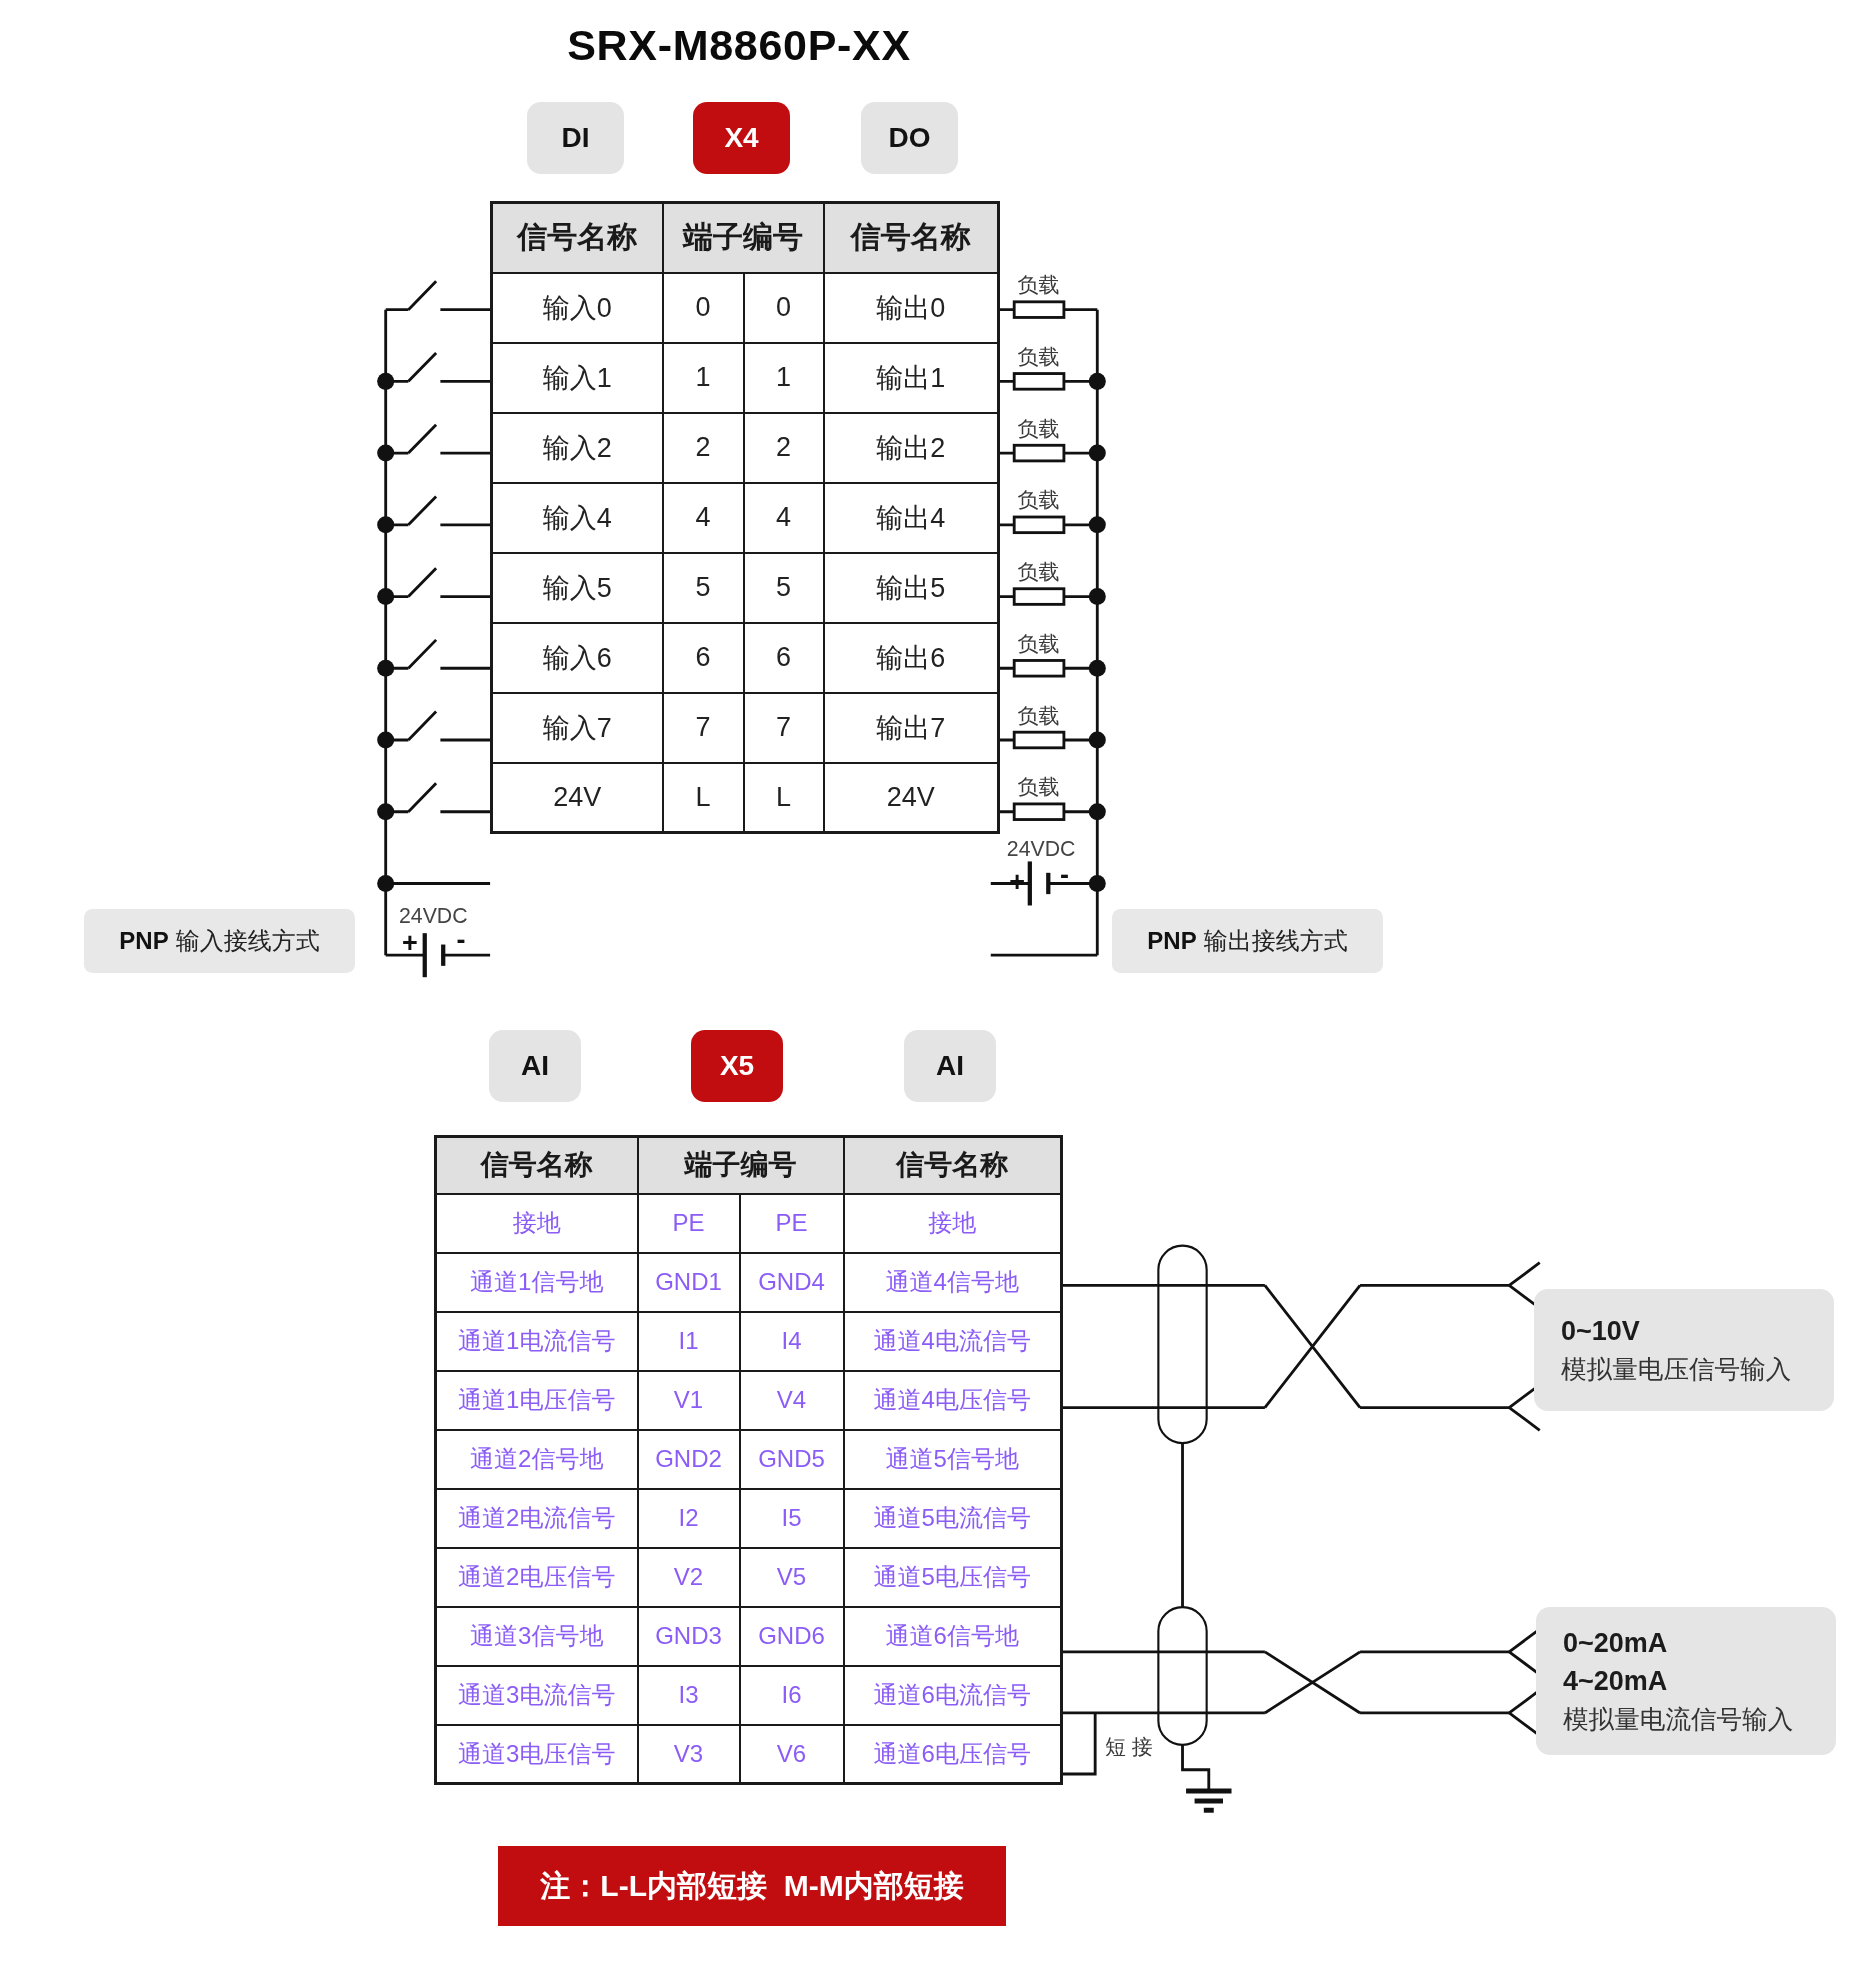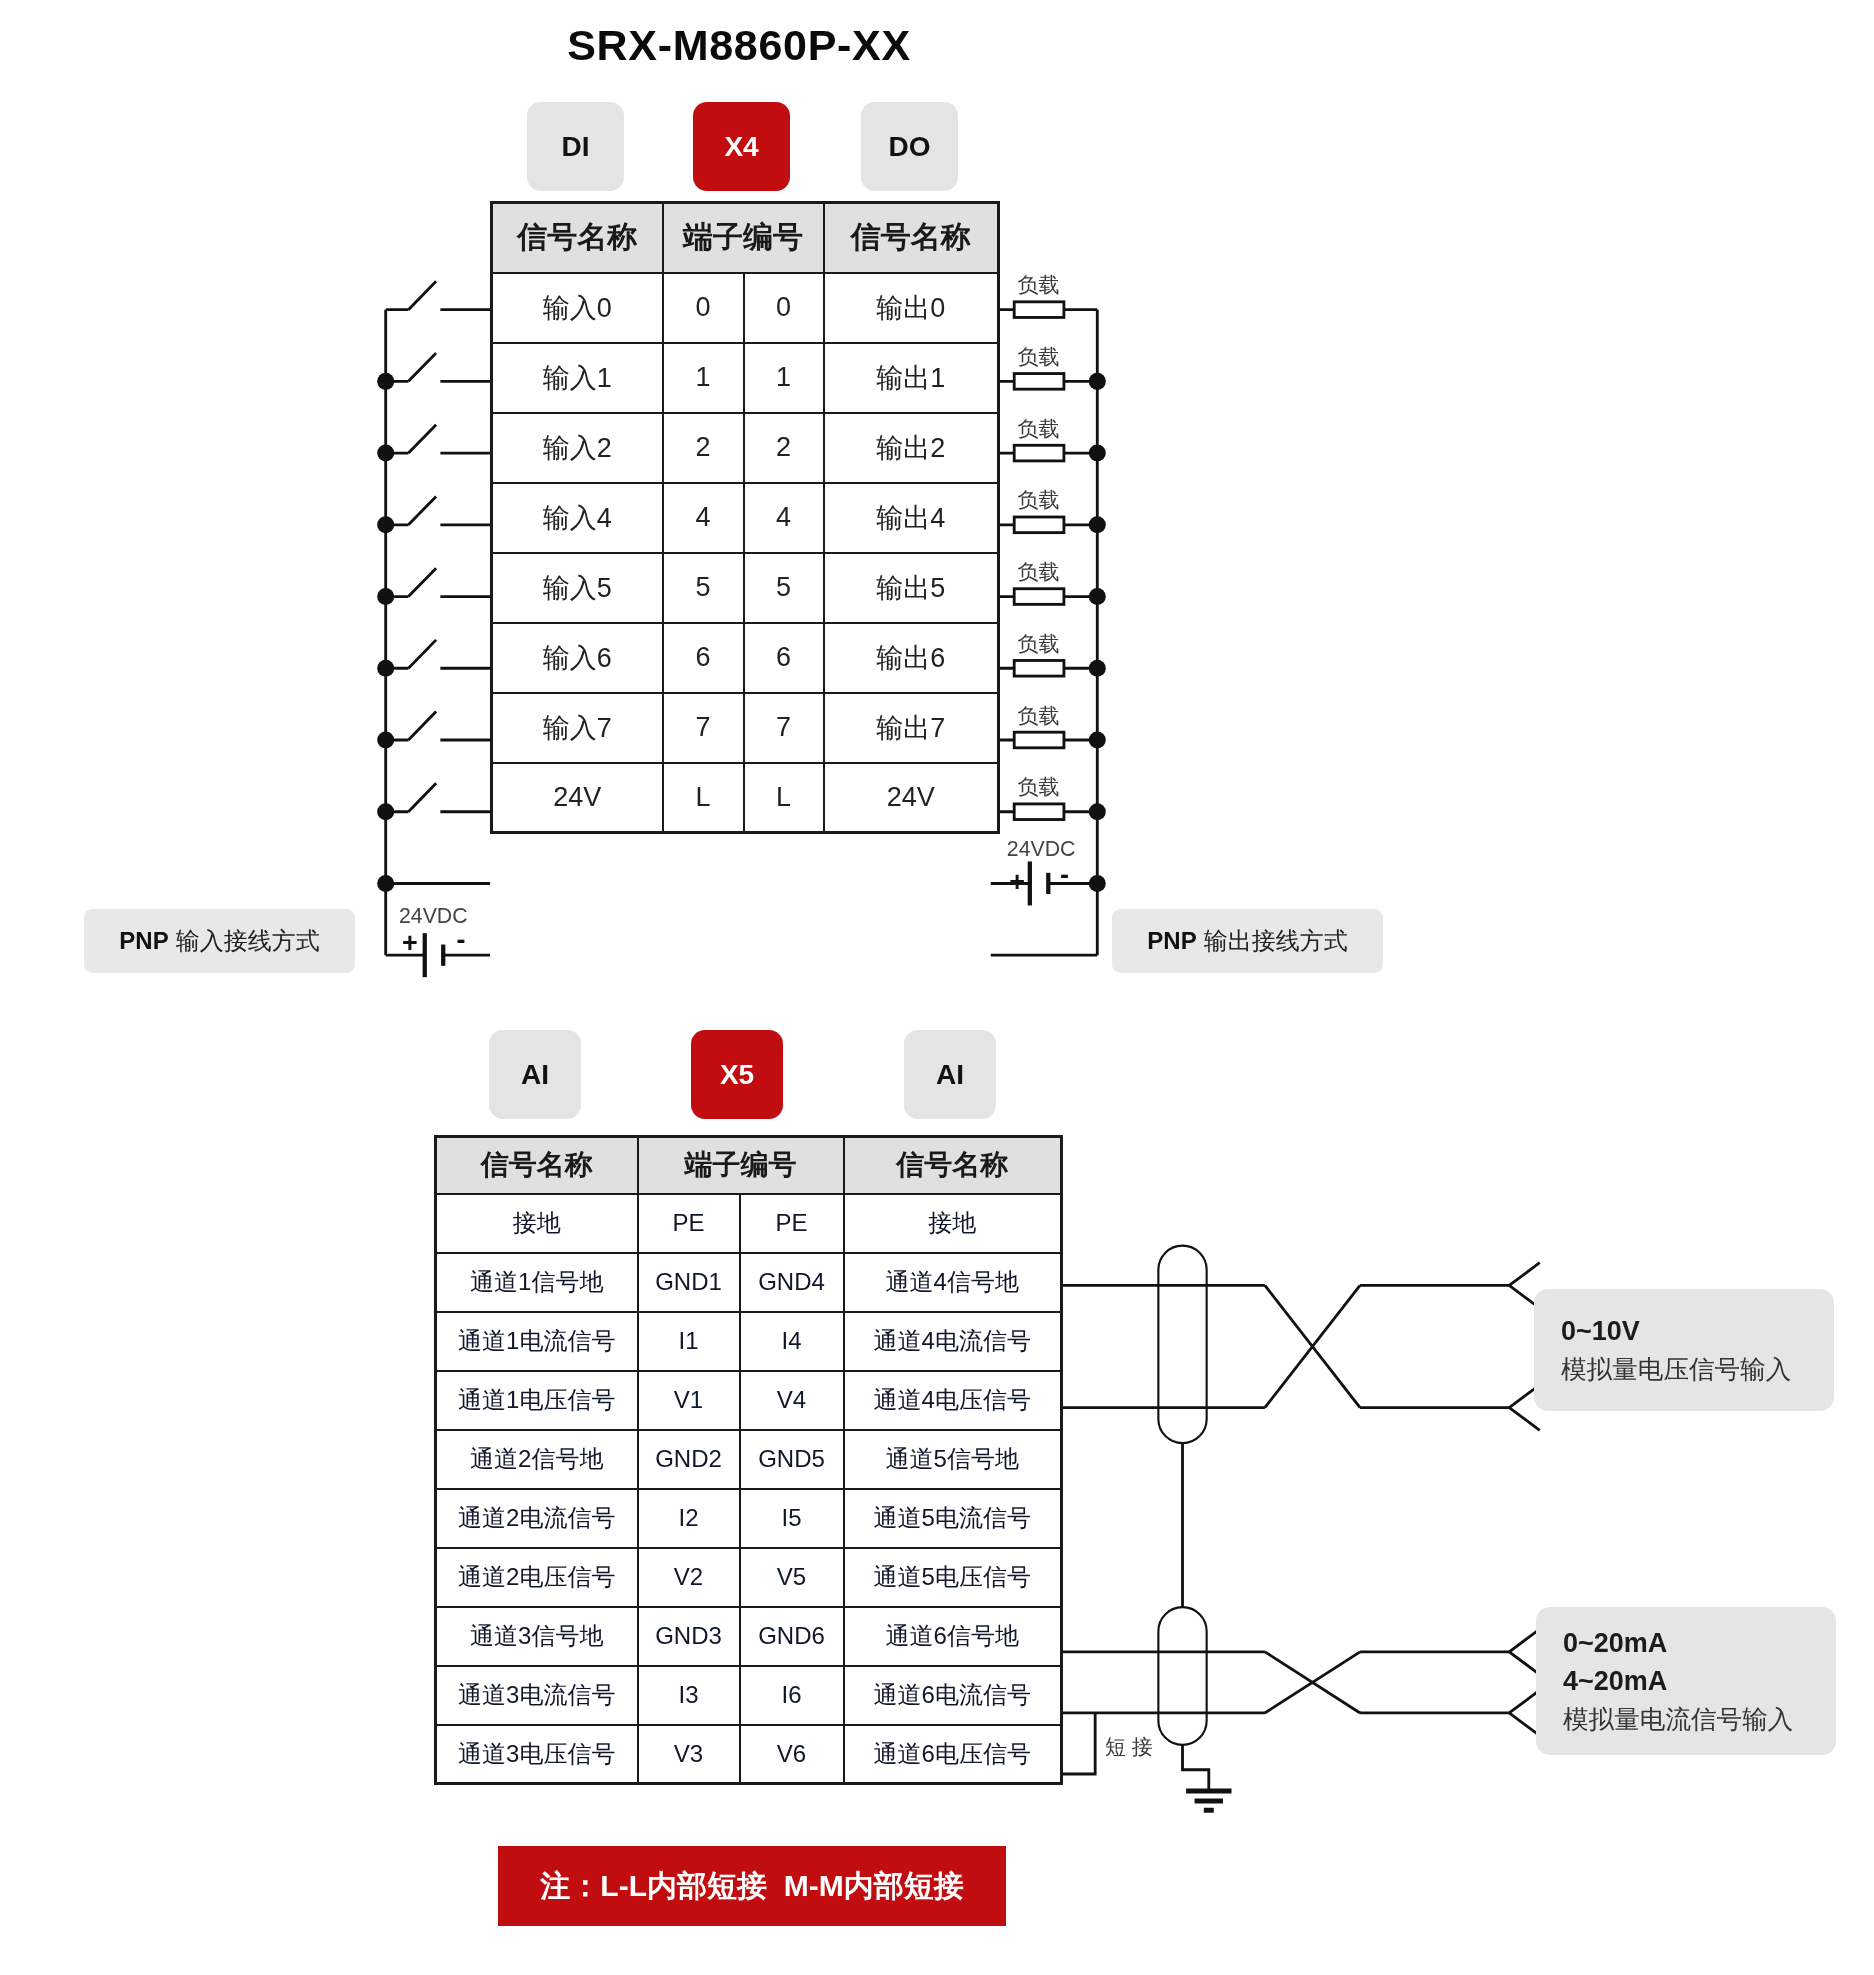--- a/index.html
+++ b/index.html
@@ -10,42 +10,42 @@
   .abs{position:absolute;}
 
   
   .page-title{
     left:455px;top:21px;width:568px;text-align:center;
     font-size:43px;font-weight:800;letter-spacing:0.7px;color:#0b0b0b;
   }
 
   
   .btn{
-    position:absolute;width:97px;height:89px;border-radius:14px;
+    position:absolute;width:97px;height:72px;border-radius:14px;
     background:#e5e4e4;color:#121212;display:flex;align-items:center;justify-content:center;
     font-size:28px;font-weight:bold;
   }
   .btn.red{background:#c20d10;color:#ffffff;}
   .btn.small{width:92px;}
 
   
   table{border-collapse:collapse;table-layout:fixed;background:#ffffff;position:absolute;}
   th,td{border:2.1px solid #1a1a1a;text-align:center;vertical-align:middle;padding:0;overflow:hidden;}
   table{border:3.6px solid #1a1a1a;}
   thead th{background:#e0e0e0;font-weight:bold;}
   .t-top{left:490px;top:201px;width:507px;}
   .t-top thead tr{height:70px;}
   .t-top tbody tr{height:70px;}
   .t-top th{font-size:30px;}
   .t-top td{font-size:27px;font-weight:400;color:#222;}
   .t-bot{left:434px;top:1135px;width:626px;}
   .t-bot thead tr{height:57px;}
   .t-bot tbody tr{height:59px;}
   .t-bot th{font-size:28px;}
-  .t-bot td{font-size:24px;font-weight:400;color:#0f172a;}
+  .t-bot td{font-size:24px;font-weight:400;color:#8b5cf6;}
 
   
   .tag{
     position:absolute;background:#e9e8e8;border-radius:8.5px;
     display:flex;align-items:center;justify-content:center;
     font-size:24px;color:#222;white-space:nowrap;
   }
   .tag b{font-weight:800;margin-right:7px;color:#111;}
 
   .info-box{

